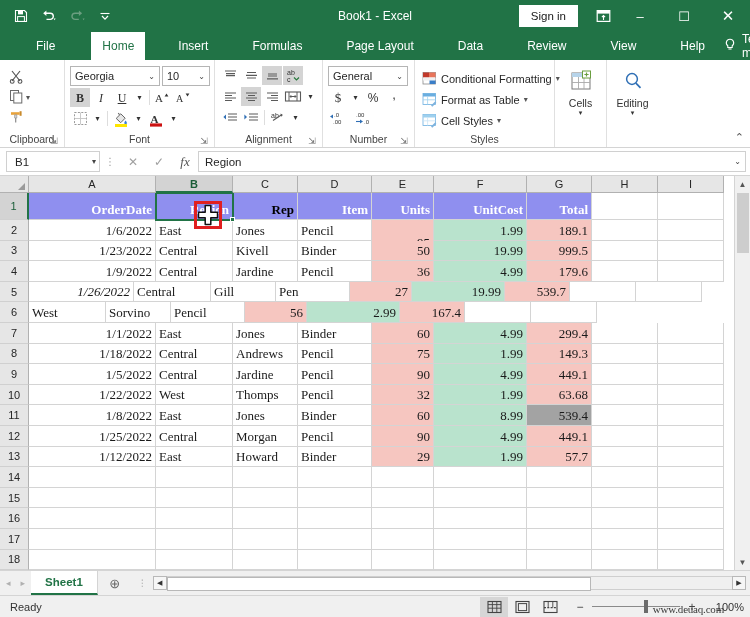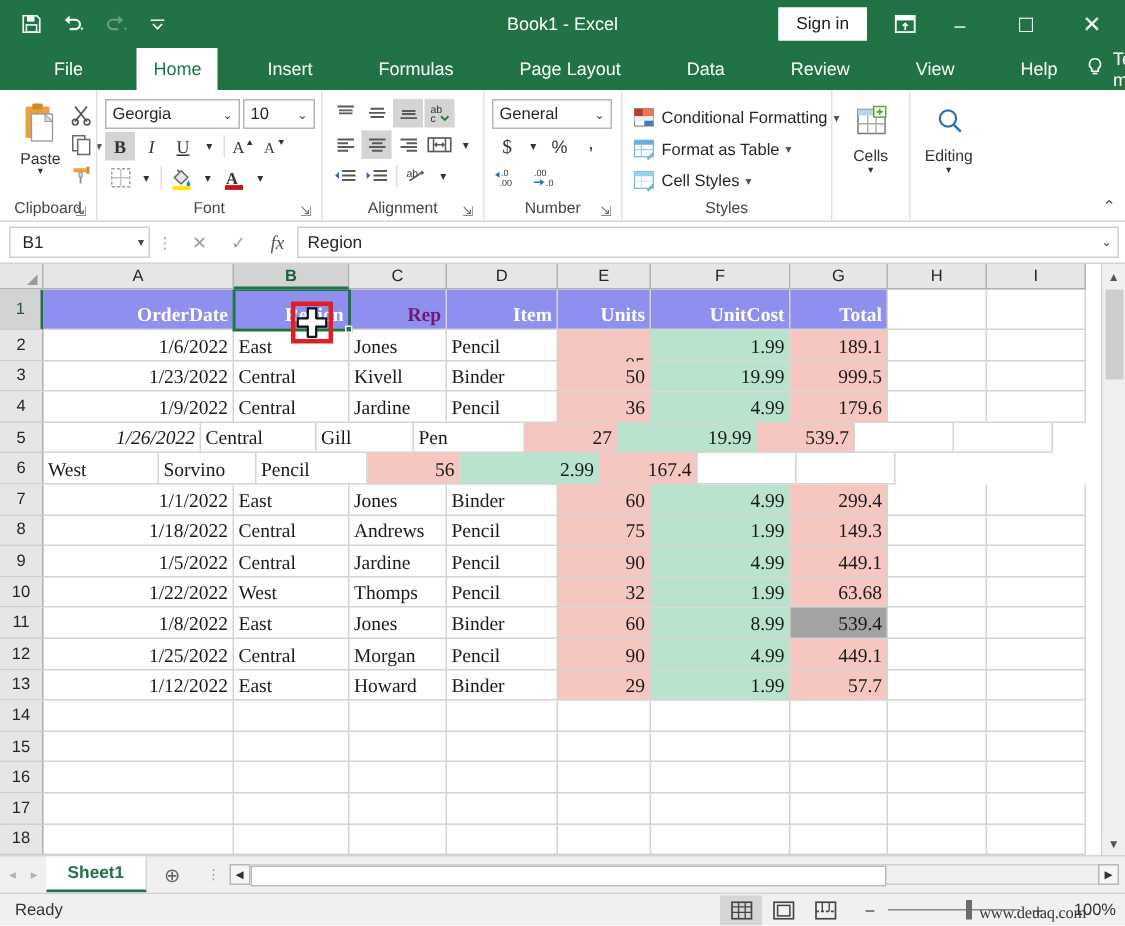--- a/index.html
+++ b/index.html
@@ -338,32 +338,20 @@
       </span>
       <span>Share</span>
     </div>
   </div>
 
   <div class="ribbon">
 
     <div class="rgroup g-clip">
       <div class="rgroup-body">
         <div class="clip-inner">
-          <div class="paste-btn">
-            <span>
-              <svg width="26" height="28" viewBox="0 0 26 28">
-                <rect x="3" y="3" width="16" height="21" rx="1" fill="#e8a33d"></rect>
-                <rect x="7.5" y="1" width="7" height="4" rx="1" fill="#c98a2c"></rect>
-                <rect x="7" y="8" width="14" height="18" fill="#fff" stroke="#9a9a9a" stroke-width="0.9"></rect>
-                <path d="M16 8l5 5h-5z" fill="#d6d6d6" stroke="#9a9a9a" stroke-width="0.7"></path>
-              </svg>
-            </span>
-            <span class="lbl">Paste</span>
-            <span class="car">▾</span>
-          </div>
           <div class="clip-mini">
             <div class="mini-row">
               <span>
                 <svg width="15" height="15" viewBox="0 0 15 15">
                     <path d="M3 2l8 10M11 2L3 12" stroke="#555" stroke-width="1.2" fill="none"></path>
                     <circle cx="3.2" cy="12.4" r="1.9" fill="none" stroke="#555" stroke-width="1.1"></circle>
                     <circle cx="11" cy="12.4" r="1.9" fill="none" stroke="#555" stroke-width="1.1"></circle>
                   </svg>
               </span>
             </div>
@@ -727,21 +715,21 @@
               <div class="rh" style="height: 20.6px;">15</div>
               <div class="rh" style="height: 20.6px;">16</div>
               <div class="rh" style="height: 20.6px;">17</div>
               <div class="rh" style="height: 20.6px;">18</div>
             </div>
           <div class="cellsarea">
             <div id="cells">
                 <div class="grow" style="height: 27px;">
                   <div class="cell hdr" style="width: 127px; height: 27px; background: rgb(143, 143, 239); color: rgb(255, 255, 255);">OrderDate</div>
                   <div class="cell hdr" style="width: 77px; height: 27px; background: rgb(143, 143, 239); color: rgb(255, 255, 255);">Region</div>
-                  <div class="cell hdr" style="width: 65px; height: 27px; background: rgb(143, 143, 239); color: #701a75;">Rep</div>
+                  <div class="cell hdr" style="width: 65px; height: 27px; background: rgb(143, 143, 239); color: #000000;">Rep</div>
                   <div class="cell hdr" style="width: 74px; height: 27px; background: rgb(143, 143, 239); color: rgb(255, 255, 255);">Item</div>
                   <div class="cell hdr" style="width: 62px; height: 27px; background: rgb(143, 143, 239); color: rgb(255, 255, 255);">Units</div>
                   <div class="cell hdr" style="width: 93px; height: 27px; background: rgb(143, 143, 239); color: rgb(255, 255, 255);">UnitCost</div>
                   <div class="cell hdr" style="width: 65px; height: 27px; background: rgb(143, 143, 239); color: rgb(255, 255, 255);">Total</div>
                   <div class="cell blank" style="width: 66px; height: 27px;"></div>
                   <div class="cell blank" style="width: 66px; height: 27px;"></div>
                 </div>
                 <div class="grow" style="height: 20.6px;">
                   <div class="cell r" style="width: 127px; height: 20.6px;">1/6/2022</div>
                   <div class="cell l" style="width: 77px; height: 20.6px;">East</div>

